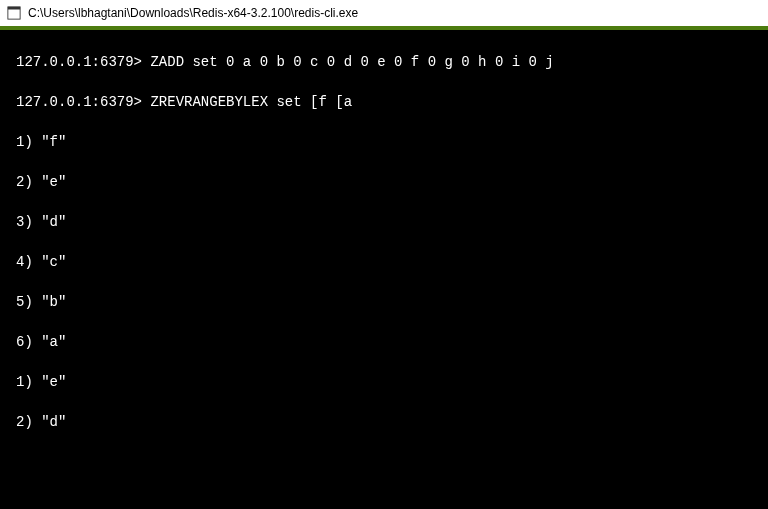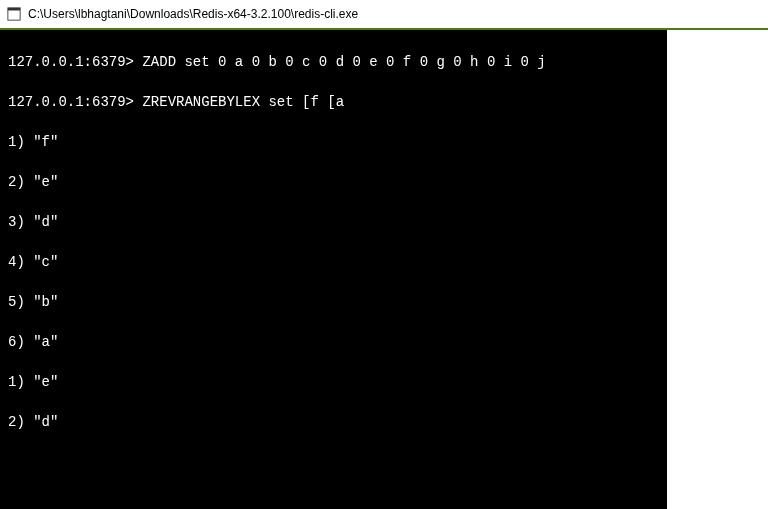--- a/index.html
+++ b/index.html
@@ -10,21 +10,21 @@
     body {
       width: 768px;
       height: 509px;
       background: #fff;
       font-family: Consolas, "Courier New", monospace;
       overflow: hidden;
     }
     .title-bar {
       height: 30px;
       background: #fff;
-      border-bottom: 2px solid #4d7c0f;
+      border-bottom: 4px solid #4d7c0f;
       display: flex;
       align-items: center;
       padding: 0 6px;
       font-family: "Segoe UI", Tahoma, sans-serif;
       font-size: 12px;
       color: #000;
     }
     .title-icon {
       width: 16px;
       height: 16px;
@@ -33,23 +33,23 @@
       align-items: center;
       justify-content: center;
     }
     .title-icon svg {
       width: 14px;
       height: 14px;
     }
     .terminal {
       background: #000;
       color: #fff;
-      width: 667px;
+      width: 768px;
       height: 479px;
-      padding: 2px 8px;
+      padding: 2px 16px;
       font-size: 14px;
       line-height: 20px;
       white-space: pre;
       overflow: hidden;
     }
     .line {
       white-space: pre;
     }
   </style>
 </head>

